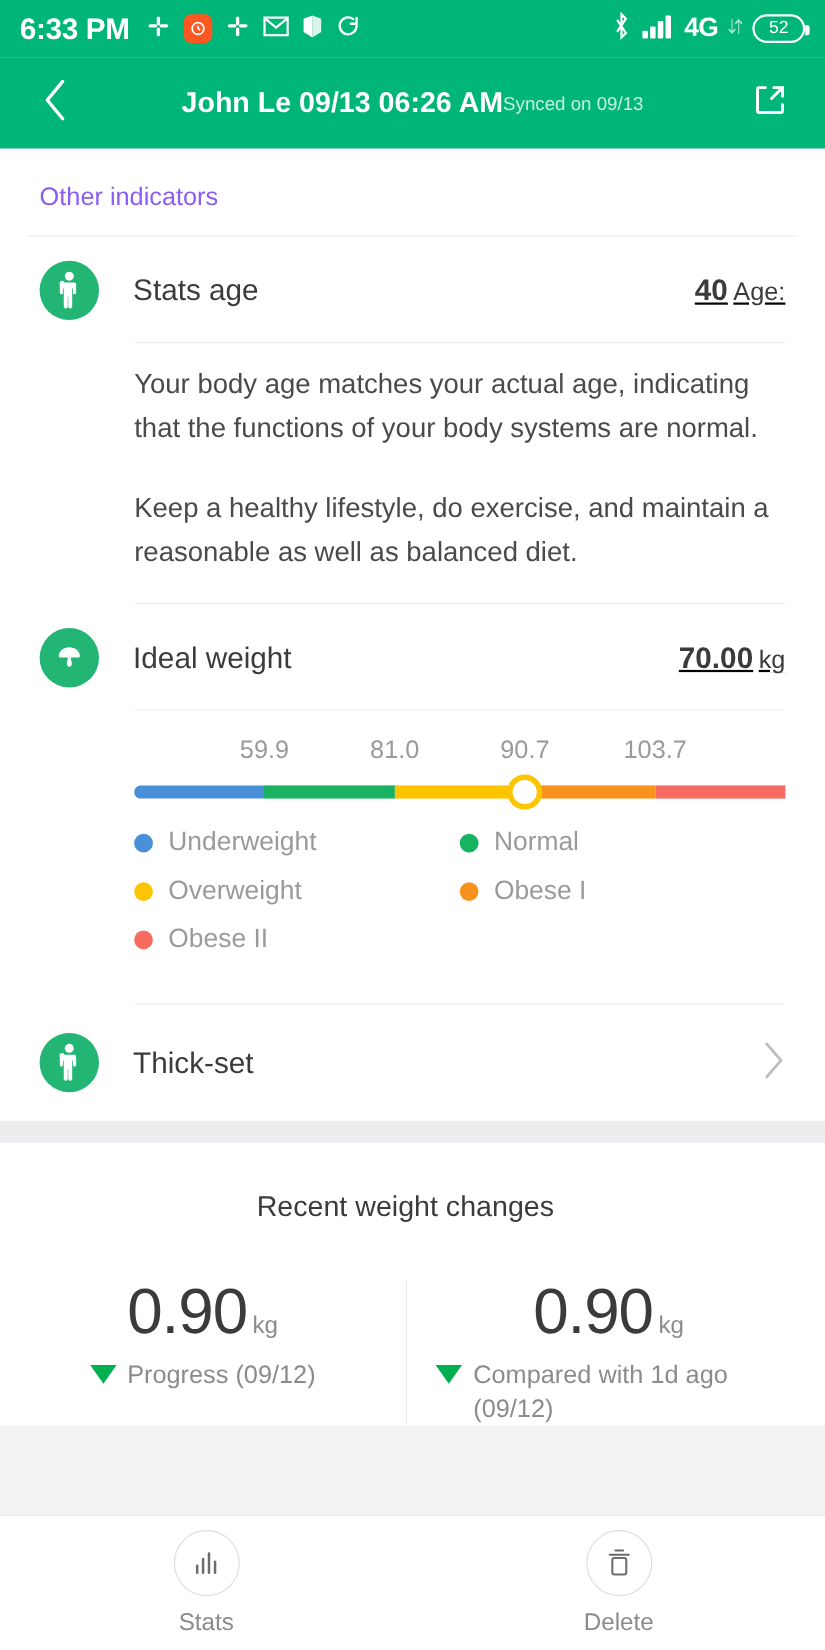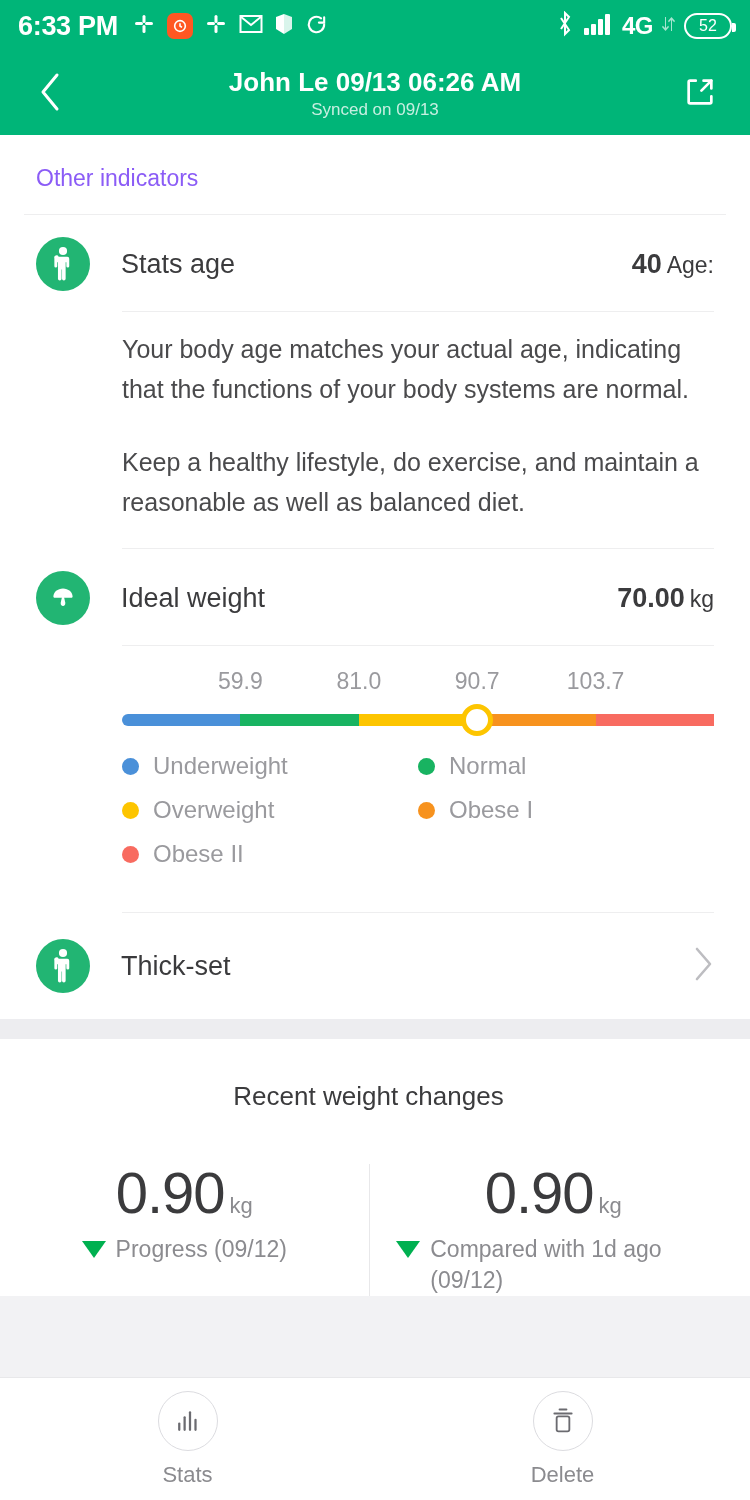--- a/index.html
+++ b/index.html
@@ -36,21 +36,21 @@
   .net-label { font-size: 24px; font-weight: bold; letter-spacing: -0.5px; }
 
   
   .appbar {
     height: 83px; background: #00b578; color: #fff;
     display: flex; align-items: center; position: relative; padding: 0 22px;
   }
   .back-btn { width: 56px; height: 56px; display: flex; align-items: center; justify-content: center; }
   .appbar-titles {
     position: absolute; left: 0; right: 0; top: 0; bottom: 0;
-    display: flex; flex-direction: column; align-items: center; justify-content: center;
+    display: flex; flex-direction: row; align-items: center; justify-content: center;
     pointer-events: none;
   }
   .appbar-title { font-size: 26px; font-weight: bold; line-height: 1.18; }
   .appbar-sub { font-size: 17px; color: rgba(255,255,255,.78); margin-top: 3px; }
   .share-btn { margin-left: auto; width: 56px; height: 56px; display: flex; align-items: center; justify-content: center; z-index: 2; }
 
   
   .content { background: #ffffff; }
   .section-title {
     font-size: 23px; color: #8b5cf6; padding: 30px 16px 22px 36px;
@@ -59,21 +59,21 @@
   .hr-inset { height: 1px; background: #eeeeef; margin: 0 36px 0 122px; }
 
   .row {
     display: flex; align-items: center; padding: 22px 36px 20px 36px; min-height: 82px;
   }
   .row-icon {
     width: 54px; height: 54px; border-radius: 50%; background: #22b573;
     display: flex; align-items: center; justify-content: center; flex: 0 0 54px;
   }
   .row-label { font-size: 27px; color: #3b3b3d; margin-left: 31px; }
-  .row-value { margin-left: auto; display: flex; align-items: baseline; }
+  .row-value { margin-left: auto; display: flex; align-items: baseline; text-decoration: underline; }
   .val-num { font-size: 27px; font-weight: bold; color: #3b3b3d; }
   .val-unit { font-size: 23px; color: #3b3b3d; margin-left: 5px; }
   .chev { margin-left: auto; color: #bdbdc1; }
 
   .desc { padding: 18px 36px 26px 122px; }
   .desc p { font-size: 25px; line-height: 1.58; color: #4a4a4c; }
   .desc p + p { margin-top: 34px; }
 
   
   .scale-wrap { padding: 22px 36px 10px 122px; }

